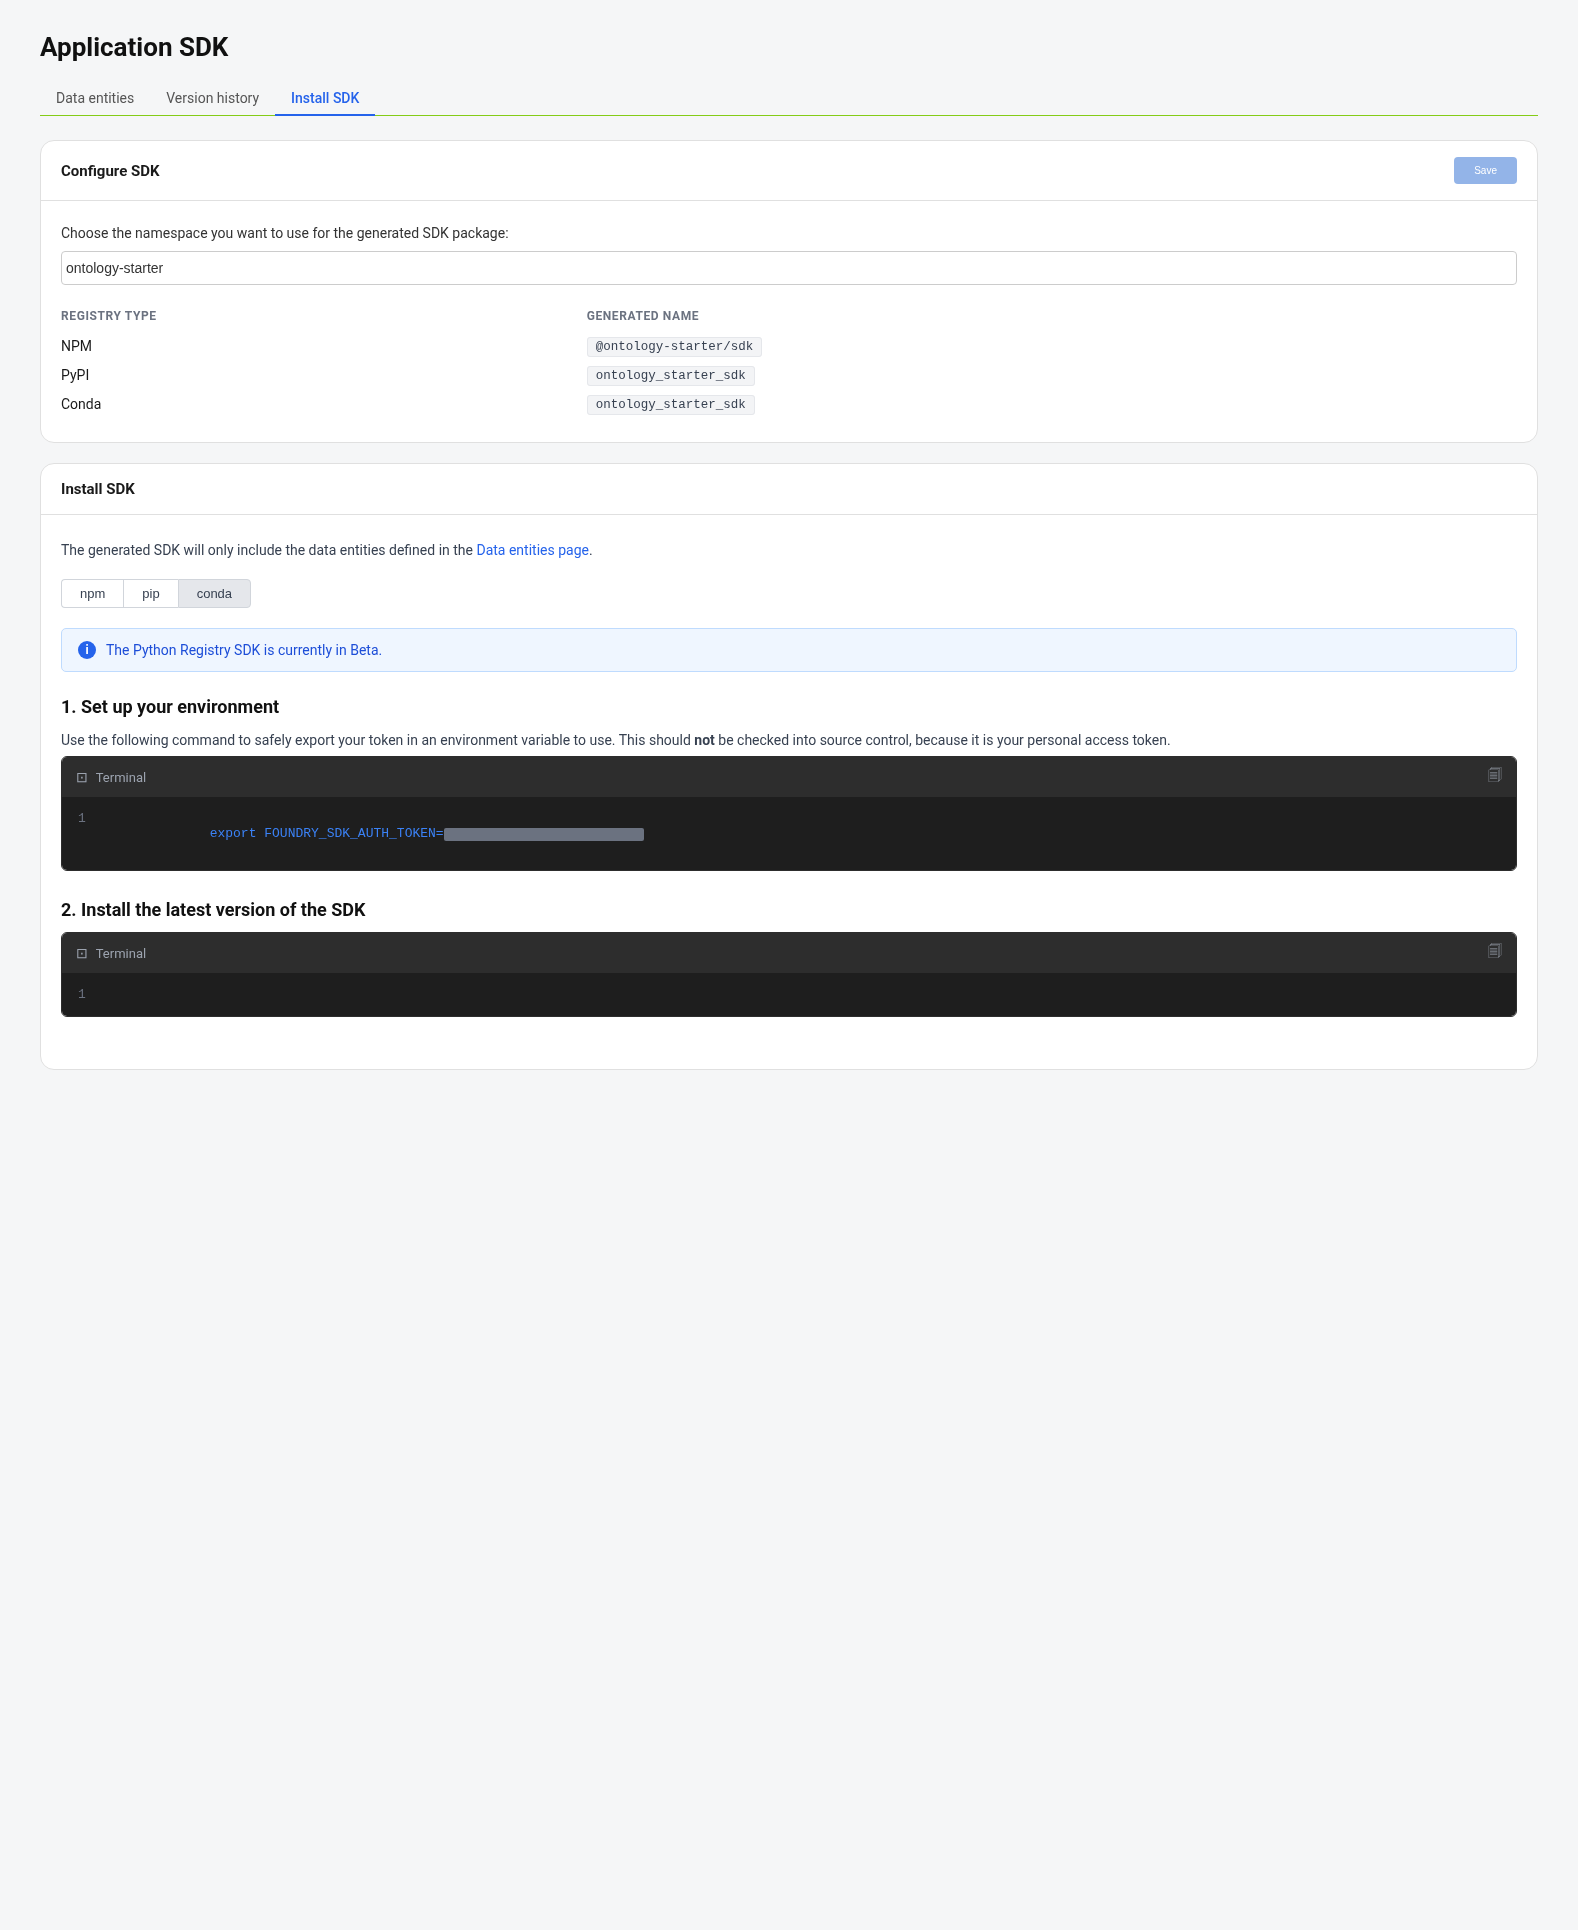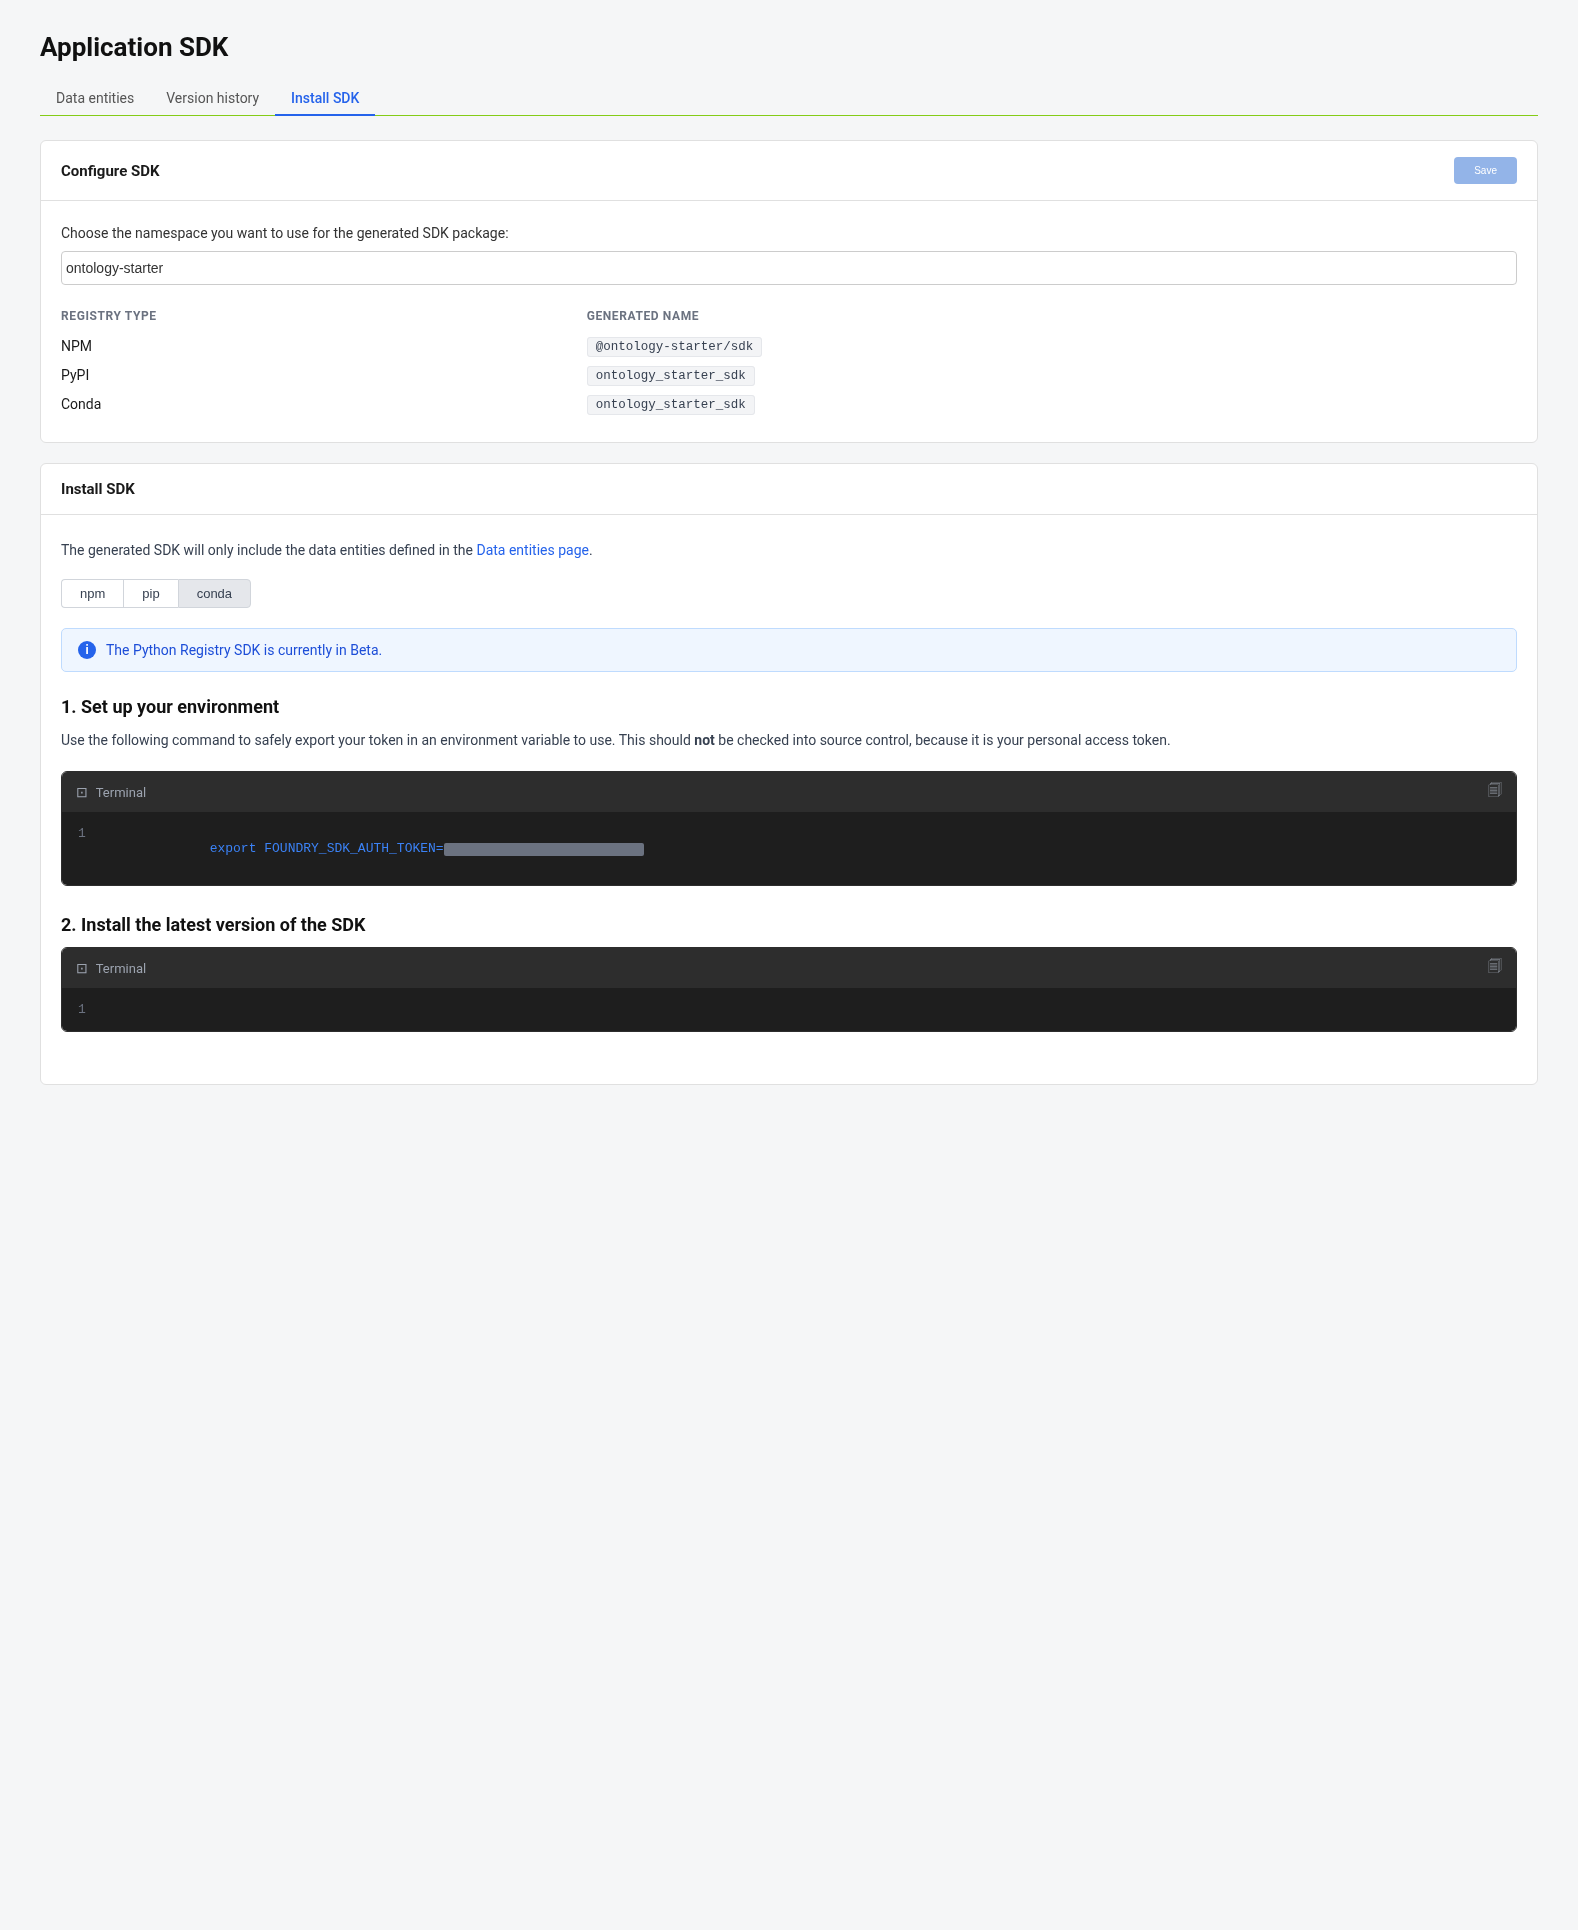--- a/index.html
+++ b/index.html
@@ -33,21 +33,21 @@
       margin-bottom: -1px;
     }
     .tab.active {
       color: #2563eb;
       border-bottom: 2px solid #2563eb;
       font-weight: 500;
     }
     .card {
       background: #fff;
       border: 1px solid #e0e0e0;
-      border-radius: 6px;
+      border-radius: 14px;
       margin-bottom: 20px;
       overflow: hidden;
     }
     .card-header {
       display: flex;
       align-items: center;
       justify-content: space-between;
       padding: 16px 20px;
       border-bottom: 1px solid #e0e0e0;
     }
@@ -166,21 +166,21 @@
     }
     .section-heading {
       font-size: 18px;
       font-weight: 700;
       color: #111;
       margin-bottom: 12px;
     }
     .section-desc {
       font-size: 14px;
       color: #374151;
-      margin-bottom: 19px;
+      margin-bottom: 4px;
       line-height: 1.65;
     }
     .section-desc strong {
       font-weight: 700;
     }
     .terminal-block {
       border-radius: 6px;
       overflow: hidden;
       margin-bottom: 28px;
       border: 1px solid #2d2d2d;

